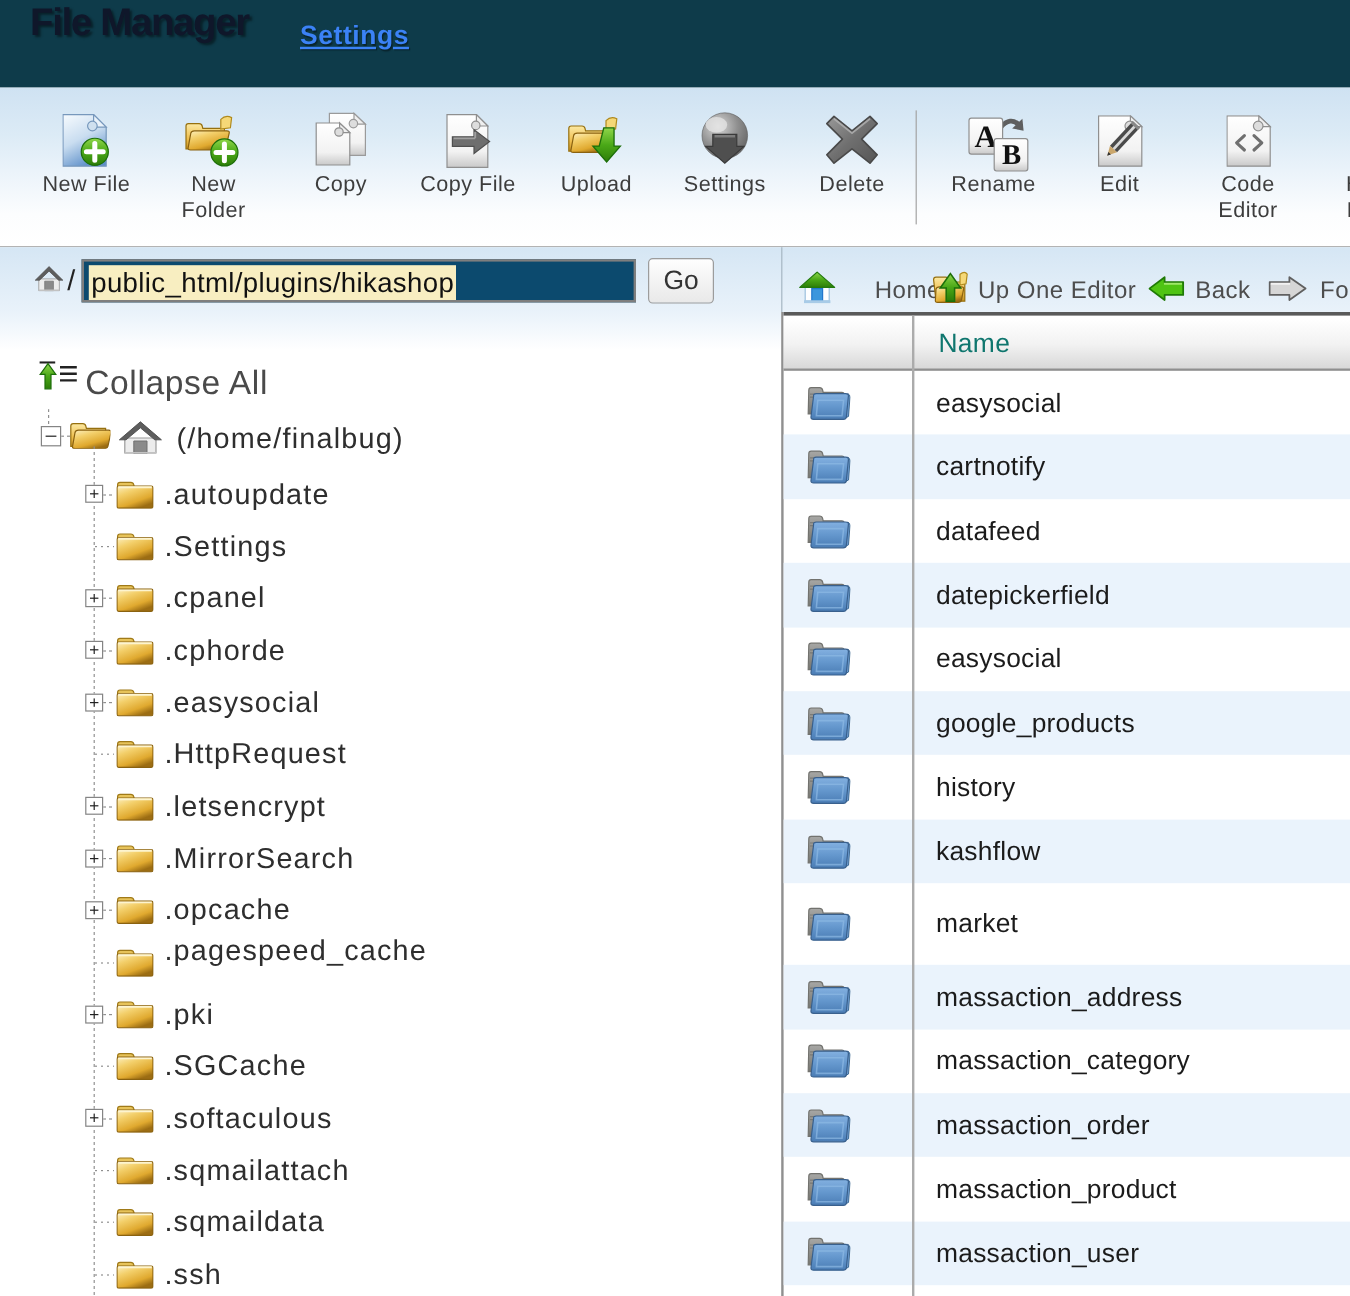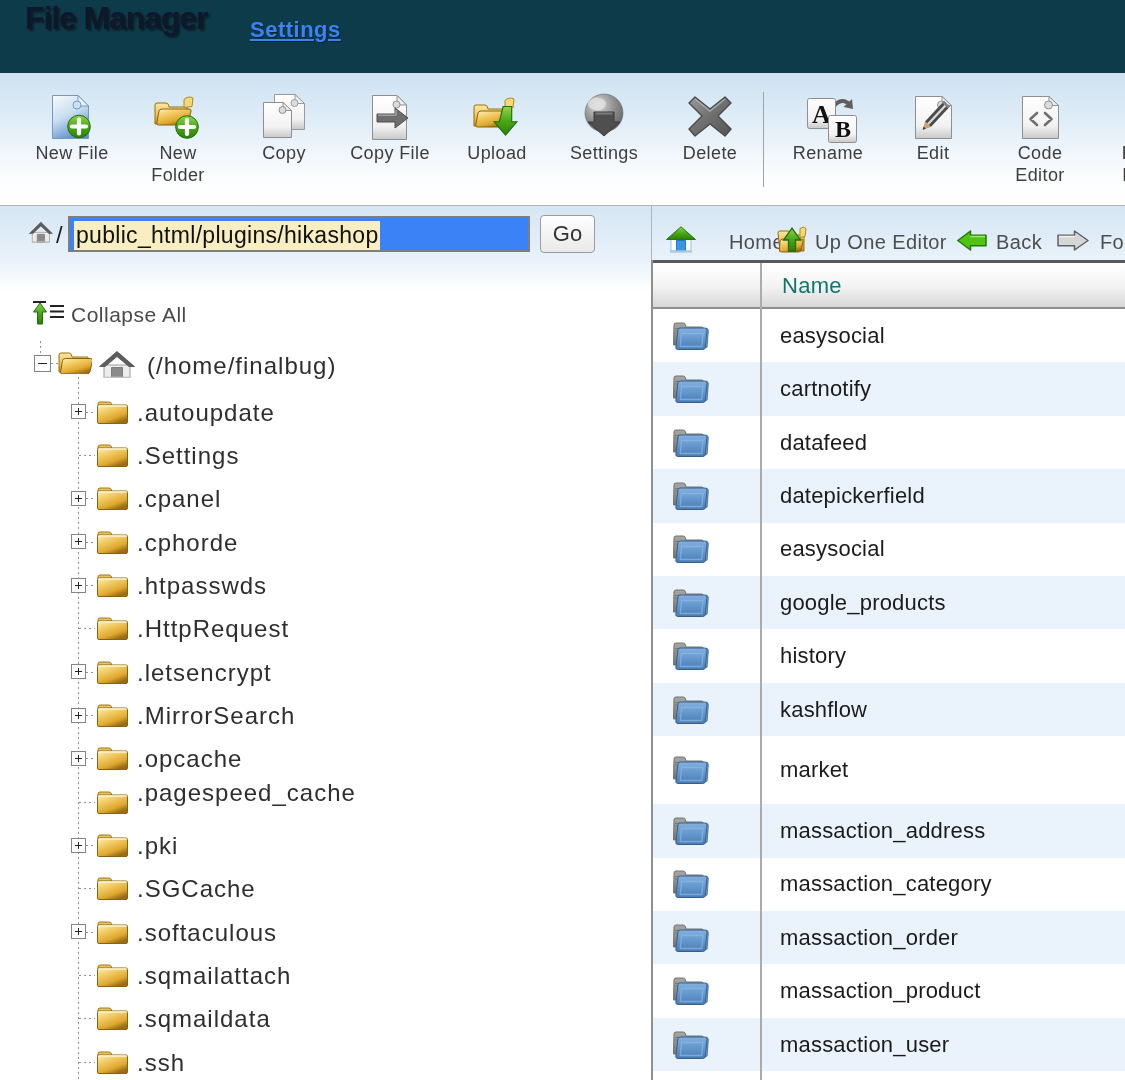--- a/index.html
+++ b/index.html
@@ -7,26 +7,26 @@
 #hdr{left:0;top:0;width:1125px;height:73px;background:#0e3b4a}
 #title{left:25px;top:0;font-size:32px;font-weight:bold;color:#0f172a;letter-spacing:-1.1px;text-shadow:2px 2px 2px rgba(0,0,0,0.45);will-change:transform}
 #settings{left:250px;top:17px;font-size:22px;font-weight:bold;color:#3b82f6;letter-spacing:0.5px;text-decoration:underline;text-shadow:1px 1px 1px rgba(0,0,0,0.4);will-change:transform}
 #tbar{left:0;top:73px;width:1125px;height:133px;background:linear-gradient(180deg,#cfe2f2 0%,#dcebf6 30%,#eef5fb 58%,#fcfdfe 80%,#ffffff 100%);border-bottom:1px solid #b3b3b3}
 .ti{position:absolute;width:120px;text-align:center;font-size:18px;line-height:22px;color:#3d3d3d;letter-spacing:0.4px}
 #tsep{left:763px;top:92px;width:1px;height:95px;background:#a3a3a3}
 #band1{left:0;top:206px;width:1125px;height:54px;background:linear-gradient(180deg,#d5e6f4,#e9f2fa)}
 #band2{left:0;top:260px;width:651px;height:32px;background:linear-gradient(180deg,#e9f2fa,#ffffff)}
 #vline{left:651px;top:206px;width:1px;height:54px;background:#a6b6c2}
 #slash{left:56px;top:221px;font-size:24px;color:#222}
-#pinput{left:68px;top:216px;width:462px;height:36px;background:#3b82f6;border:2px solid #7e7e7e}
+#pinput{left:68px;top:216px;width:462px;height:36px;background:#0c4a6e;border:2px solid #7e7e7e}
 #ptext{left:4px;top:3px;font-size:23px;letter-spacing:0.3px;color:#111;background:#f8eec1;padding:1px 2px;white-space:pre}
 #gobtn{left:540px;top:215px;width:55px;height:38px;background:linear-gradient(180deg,#fefefe,#e9e9e9);border:1px solid #9c9c9c;border-radius:4px;font-size:22px;color:#333;text-align:center;line-height:35px}
 .rtxt{position:absolute;font-size:20px;color:#4d4d4d;letter-spacing:0.4px}
 .tree-t{position:absolute;font-size:24px;color:#2e2e2e;letter-spacing:1.0px;white-space:pre}
-#collapse-t{left:71px;top:303px;font-size:21px;color:#4a4a4a;letter-spacing:0.5px}
+#collapse-t{left:71px;top:303px;font-size:28px;color:#4a4a4a;letter-spacing:0.5px}
 .pm{position:absolute;width:15px;height:15px;background:#fff;border:1px solid #848484}
 .pm i{position:absolute;background:#222;left:3px;right:3px;top:6px;height:1px}
 .pm b{position:absolute;background:#222;top:3px;bottom:3px;left:6px;width:1px}
 .vdot{position:absolute;width:1px;background-image:repeating-linear-gradient(180deg,#909090 0 2px,transparent 2px 5px)}
 .hdot{position:absolute;height:1px;background-image:repeating-linear-gradient(90deg,#909090 0 2px,transparent 2px 5px)}
 #tbl-left{left:651px;top:260px;width:2px;height:820px;background:#8f8f8f}
 #tbl-hdr{left:653px;top:260px;width:472px;height:49px;background:linear-gradient(180deg,#ffffff 6%,#f2f2f2 55%,#d8d8d8 100%);border-top:3px solid #5a5a5a;border-bottom:2px solid #8f8f8f}
 #name-h{left:782px;top:273px;font-size:22px;color:#0f766e;letter-spacing:0.3px}
 .row{position:absolute;left:653px;width:472px}
 .row.alt{background:#eaf3fc}
@@ -372,21 +372,21 @@
   </svg>
 <div class="tree-t" style="left:137px;top:529px">.cphorde</div>
 <div class="pm plus" style="left:71px;top:578px">
     <i></i>
     <b></b>
   </div>
 <div class="hdot" style="left:86px;top:585px;width:9px"></div>
 <svg class="tico" width="31" height="24" viewBox="0 0 31 24" style="left:97px;top:573px">
     <use href="#goldfolder"></use>
   </svg>
-<div class="tree-t" style="left:137px;top:572px">.htpasswds</div>
+<div class="tree-t" style="left:137px;top:572px">.easysocial</div>
 <div class="hdot" style="left:79px;top:628px;width:16px"></div>
 <svg class="tico" width="31" height="24" viewBox="0 0 31 24" style="left:97px;top:616px">
     <use href="#goldfolder"></use>
   </svg>
 <div class="tree-t" style="left:137px;top:615px">.HttpRequest</div>
 <div class="pm plus" style="left:71px;top:664px">
     <i></i>
     <b></b>
   </div>
 <div class="hdot" style="left:86px;top:672px;width:9px"></div>

